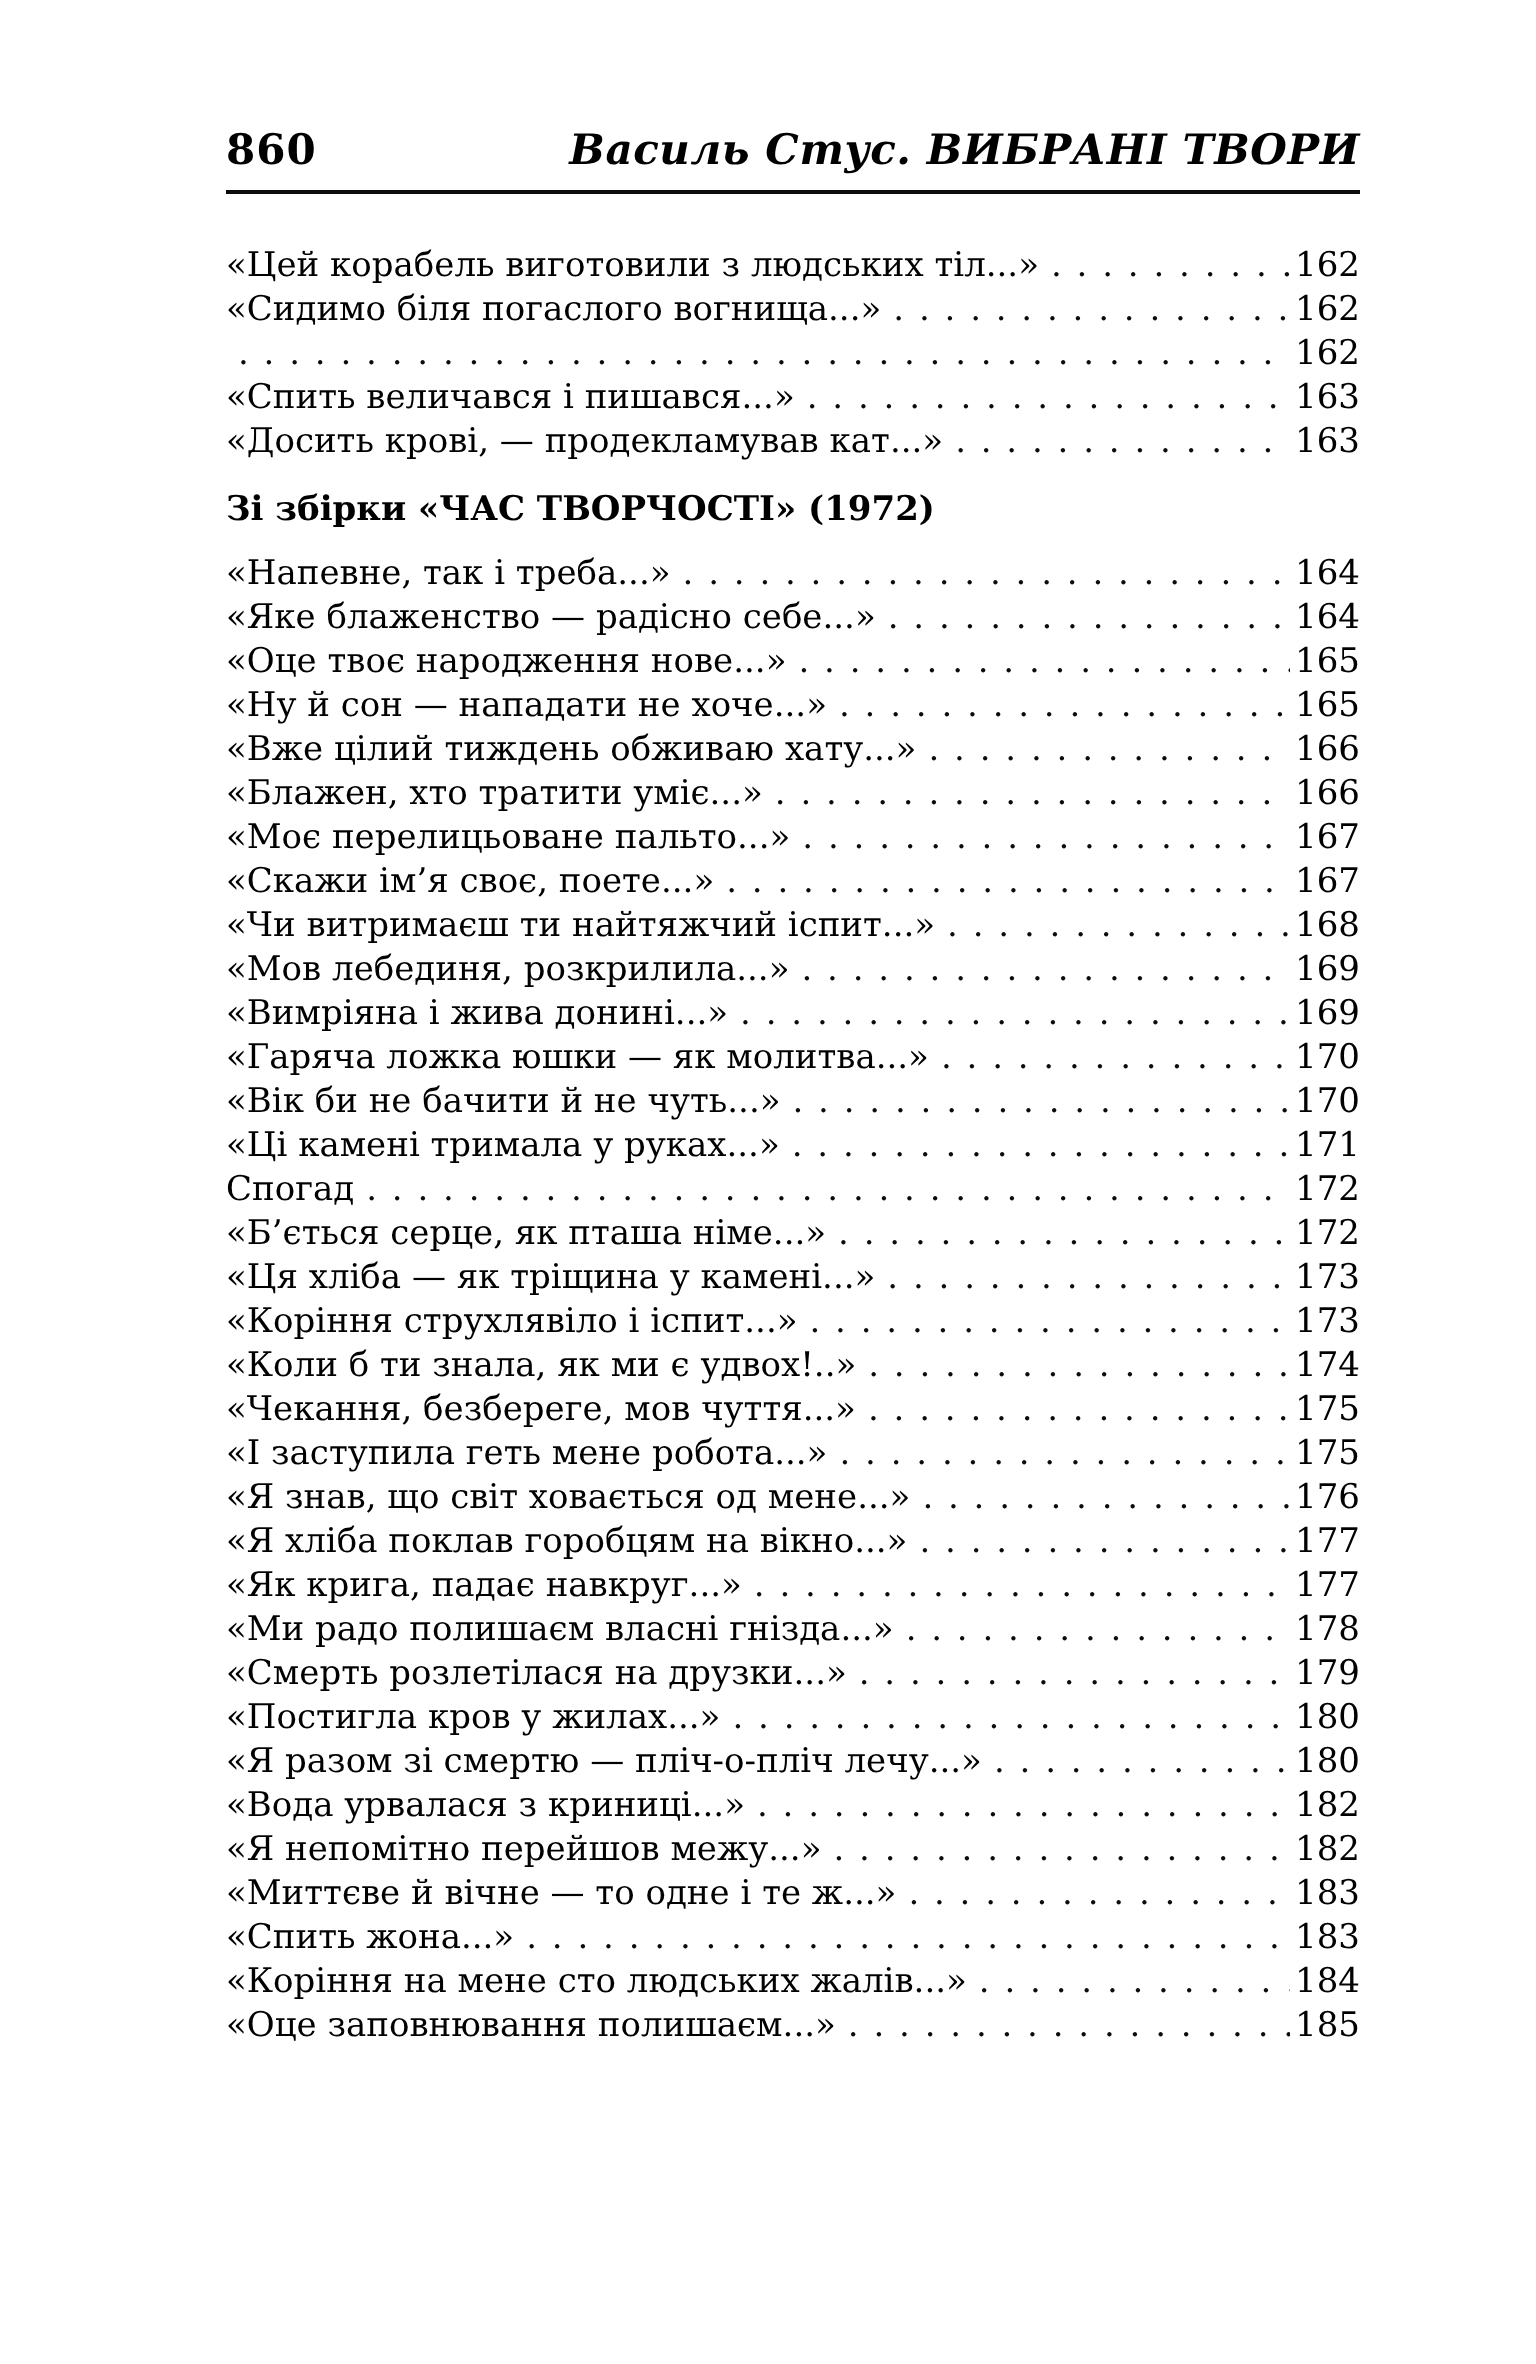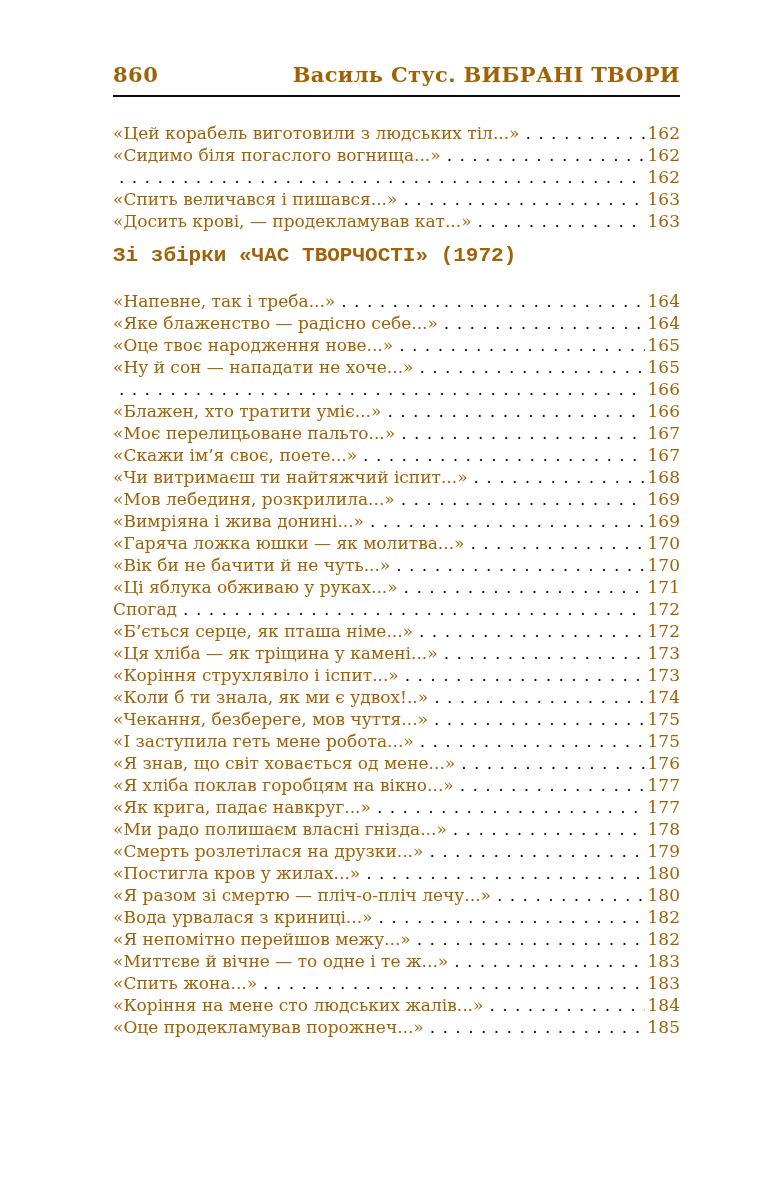--- a/index.html
+++ b/index.html
@@ -2,37 +2,37 @@
 <html lang="uk"><head>
 <meta charset="utf-8">
 <style>
   html, body { margin: 0; padding: 0; background: #ffffff; }
   .page {
     position: relative;
     width: 768px;
     height: 1182px;
     box-sizing: border-box;
     background: #ffffff;
-    color: #a16207;
+    color: #000000;
     font-family: "DejaVu Serif", "Liberation Serif", serif;
     padding: 62px 88px 0 113px;
     overflow: hidden;
   }
   .page-header {
     display: flex;
     justify-content: space-between;
     align-items: baseline;
     border-bottom: 2px solid #0b0b0b;
     padding-bottom: 7px;
     font-weight: bold;
     font-size: 21px;
     line-height: 26px;
   }
   .page-num { letter-spacing: 0.5px; }
-  .running-title { letter-spacing: 0.3px; }
+  .running-title { font-style: italic; letter-spacing: 0.3px; }
   .toc {
     margin-top: 25px;
     font-size: 17px;
   }
   .toc-line {
     display: flex;
     align-items: baseline;
     line-height: 22px;
     height: 22px;
     white-space: nowrap;
@@ -51,25 +51,24 @@
     color: #0b0b0b;
   }
   .toc-page {
     flex: 0 0 auto;
     padding-left: 3px;
     min-width: 32px;
     text-align: center;
   }
   .section-heading {
     font-weight: bold;
-    font-size: 21px;
+    font-size: 17px;
     line-height: 23px;
-    margin: 12px 0 23px 0;
+    margin: 12px 0 9px 0;
     white-space: nowrap;
-    font-family: Liberation Mono, monospace;
   }
 </style>
 </head>
 <body>
 
 <div class="page">
   <header class="page-header">
     <span class="page-num">860</span>
     <span class="running-title">Василь Стус. ВИБРАНІ ТВОРИ</span>
   </header>
@@ -116,20 +115,21 @@
           <span class="toc-title">«Оце твоє народження нове...»</span>
           <span class="toc-dots"></span>
           <span class="toc-page">165</span>
         </div>
         <div class="toc-line">
           <span class="toc-title">«Ну й сон — нападати не хоче...»</span>
           <span class="toc-dots"></span>
           <span class="toc-page">165</span>
         </div>
         <div class="toc-line">
+          <span class="toc-title">«Вже цілий тиждень обживаю хату...»</span>
           <span class="toc-dots"></span>
           <span class="toc-page">166</span>
         </div>
         <div class="toc-line">
           <span class="toc-title">«Блажен, хто тратити уміє...»</span>
           <span class="toc-dots"></span>
           <span class="toc-page">166</span>
         </div>
         <div class="toc-line">
           <span class="toc-title">«Моє перелицьоване пальто...»</span>
@@ -160,21 +160,21 @@
           <span class="toc-title">«Гаряча ложка юшки — як молитва...»</span>
           <span class="toc-dots"></span>
           <span class="toc-page">170</span>
         </div>
         <div class="toc-line">
           <span class="toc-title">«Вік би не бачити й не чуть...»</span>
           <span class="toc-dots"></span>
           <span class="toc-page">170</span>
         </div>
         <div class="toc-line">
-          <span class="toc-title">«Ці яблука обживаю у руках...»</span>
+          <span class="toc-title">«Ці камені тримала у руках...»</span>
           <span class="toc-dots"></span>
           <span class="toc-page">171</span>
         </div>
         <div class="toc-line">
           <span class="toc-title">Спогад</span>
           <span class="toc-dots"></span>
           <span class="toc-page">172</span>
         </div>
         <div class="toc-line">
           <span class="toc-title">«Б’ється серце, як пташа німе...»</span>
@@ -260,19 +260,19 @@
           <span class="toc-title">«Спить жона...»</span>
           <span class="toc-dots"></span>
           <span class="toc-page">183</span>
         </div>
         <div class="toc-line">
           <span class="toc-title">«Коріння на мене сто людських жалів...»</span>
           <span class="toc-dots"></span>
           <span class="toc-page">184</span>
         </div>
         <div class="toc-line">
-          <span class="toc-title">«Оце продекламував порожнеч...»</span>
+          <span class="toc-title">«Оце заповнювання полишаєм...»</span>
           <span class="toc-dots"></span>
           <span class="toc-page">185</span>
         </div>
       </section>
     </main>
 </div>
 
 </body></html>

